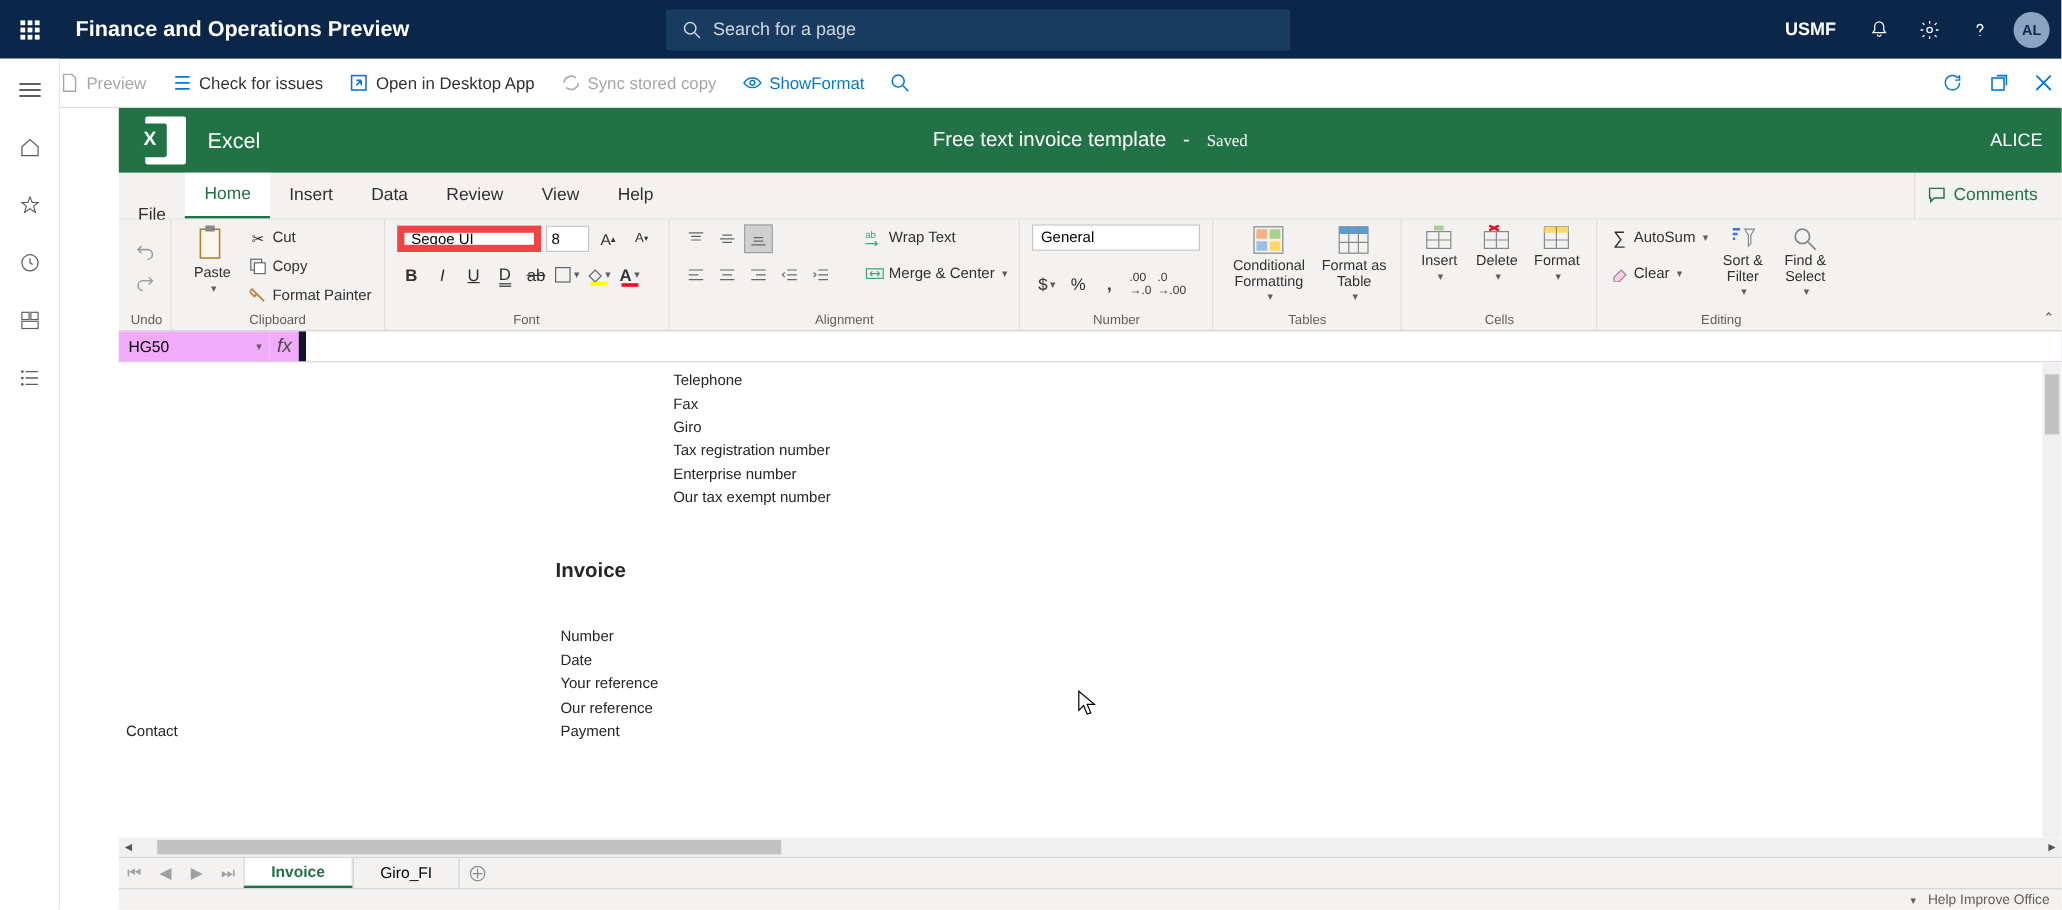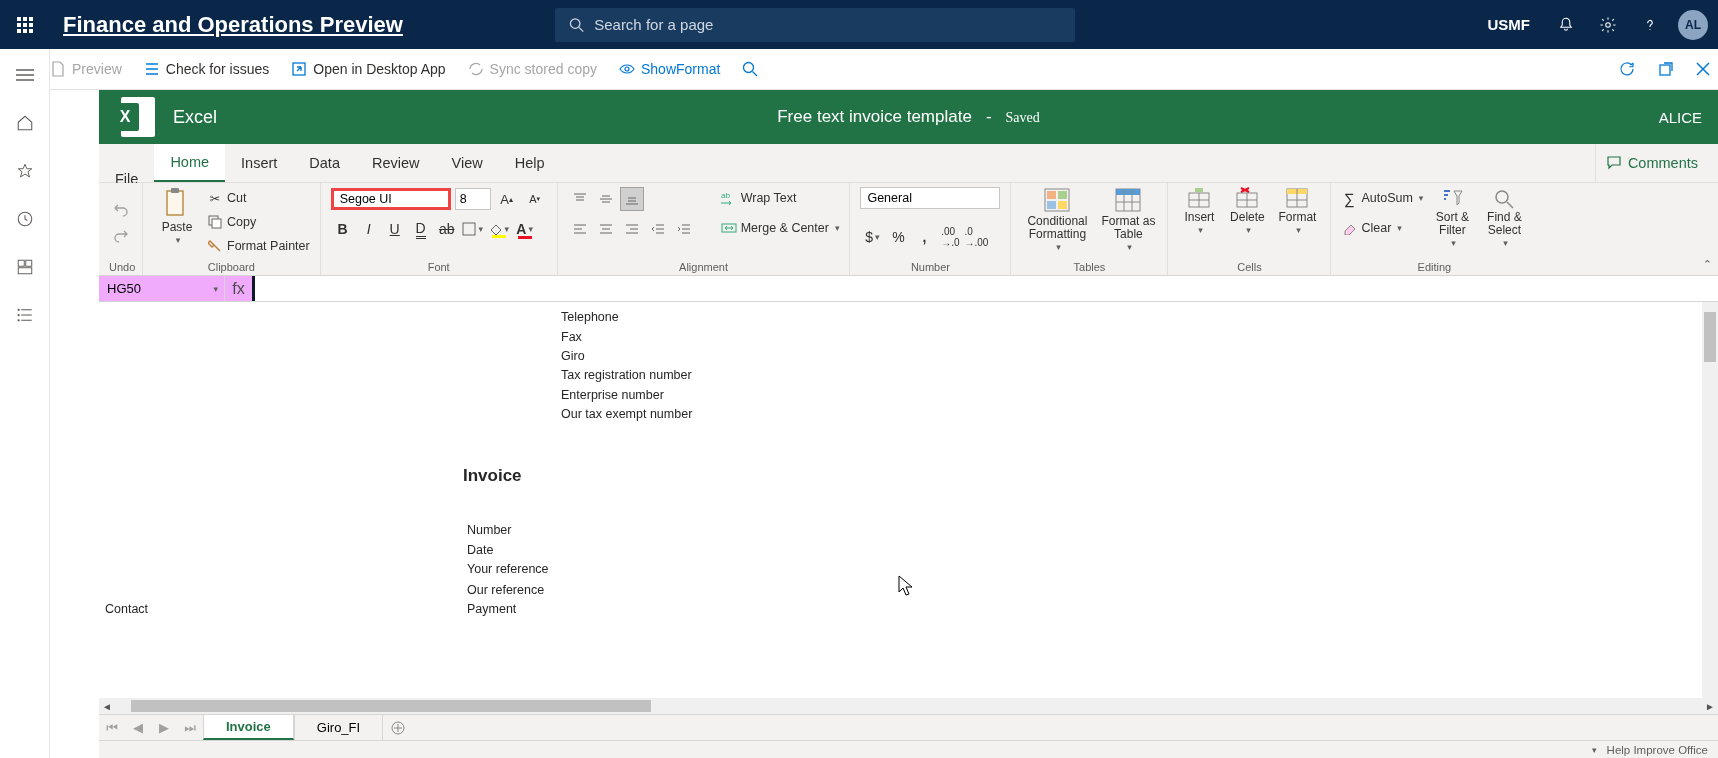--- a/index.html
+++ b/index.html
@@ -3,21 +3,21 @@
 <meta charset="utf-8">
 <style>
 * { margin: 0; padding: 0; box-sizing: border-box; font-family: "Segoe UI", Arial, sans-serif; }
 body { width: 1718px; height: 758px; overflow: hidden; background: #fff; }
 
 
 .d365-top { height: 49px; background: #0a2749; display: flex; align-items: center; color: #fff; }
 .d365-waffle { width: 49px; display: flex; align-items: center; justify-content: center; }
 .waffle-grid { display: grid; grid-template-columns: repeat(3,4px); grid-template-rows: repeat(3,4px); gap: 2px; }
 .waffle-grid span { width: 4px; height: 4px; background: #fff; }
-.d365-title { font-size: 22px; font-weight: 600; margin-left: 14px; text-decoration: underline; }
+.d365-title { font-size: 18px; font-weight: 600; margin-left: 14px; }
 .d365-search { margin-left: auto; margin-right: auto; width: 520px; height: 34px; background: #1a3b60; border-radius: 2px; display: flex; align-items: center; padding: 0 14px; position: absolute; left: 555px; }
 .d365-search input { background: transparent; border: none; color: #fff; font-size: 15px; outline: none; width: 100%; }
 .d365-search input::placeholder { color: #d0d7e0; }
 .d365-right { margin-left: auto; display: flex; align-items: center; gap: 2px; padding-right: 10px; }
 .d365-right .entity { font-size: 15px; font-weight: 600; padding: 0 14px; }
 .d365-icon-btn { width: 40px; height: 49px; display: flex; align-items: center; justify-content: center; cursor: pointer; }
 .avatar { width: 30px; height: 30px; border-radius: 50%; background: #8aa4c2; display: flex; align-items: center; justify-content: center; font-size: 12px; font-weight: 600; color: #0a2749; margin-left: 6px; }
 
 
 .d365-cmd { height: 41px; background: #fff; border-bottom: 1px solid #e0e0e0; display: flex; align-items: center; padding-left: 50px; gap: 22px; font-size: 14px; color: #323130; }
@@ -55,33 +55,33 @@
 
 
 .ribbon { height: 93px; background: #f3f2f1; border-bottom: 1px solid #d6d6d6; display: flex; font-size: 12px; color: #323130; position: relative; }
 .ribbon .group { border-right: 1px solid #e1dfdd; padding: 4px 10px 2px 10px; display: flex; flex-direction: column; justify-content: space-between; }
 .ribbon .group-label { text-align: center; font-size: 11px; color: #605e5c; padding-top: 2px; }
 .ribbon .controls { display: flex; align-items: flex-start; gap: 6px; flex: 1; }
 .ribbon .vstack { display: flex; flex-direction: column; gap: 2px; }
 .ribbon .big-btn { display: flex; flex-direction: column; align-items: center; justify-content: center; width: 48px; gap: 2px; cursor: pointer; font-size: 12px; text-align: center; line-height: 1.1; }
 .ribbon .small-row { display: flex; align-items: center; gap: 4px; height: 22px; cursor: pointer; font-size: 12.5px; }
 .ribbon .icon16 { width: 16px; height: 16px; display: inline-flex; align-items: center; justify-content: center; }
-.font-select { width: 120px; height: 22px; border: 3px solid #ef4444; background: #fff; font-size: 12.5px; padding: 0 18px 0 6px; appearance: none; position: relative; }
+.font-select { width: 120px; height: 22px; border: 6px solid #ef4444; background: #fff; font-size: 12.5px; padding: 0 18px 0 6px; appearance: none; position: relative; }
 .size-select { width: 36px; height: 22px; border: 1px solid #c8c6c4; background: #fff; font-size: 12.5px; padding: 0 4px; }
 .btn-sq { width: 24px; height: 24px; display: inline-flex; align-items: center; justify-content: center; cursor: pointer; font-size: 14px; }
 .btn-sq.toggled { background: #d0d0d0; border: 1px solid #a0a0a0; }
 .num-format { width: 140px; height: 22px; border: 1px solid #c8c6c4; background: #fff; font-size: 12.5px; padding: 0 6px; }
 .caret { font-size: 9px; color: #605e5c; margin-left: 2px; }
 .ribbon-collapse { position: absolute; right: 6px; bottom: 4px; font-size: 11px; color: #605e5c; cursor: pointer; }
 
 
 .formula-row { height: 26px; border-bottom: 1px solid #d6d6d6; background: #f0abfc; display: flex; align-items: stretch; }
 .name-box { width: 126px; border-right: 1px solid #d6d6d6; display: flex; align-items: center; padding: 0 8px; font-size: 13px; position: relative; }
 .name-box .caret { position: absolute; right: 6px; }
-.fx { width: 30px; display: flex; align-items: center; justify-content: center; border-right: 3px solid #0f172a; color: #4a4a4a; }
+.fx { width: 30px; display: flex; align-items: center; justify-content: center; border-right: 6px solid #0f172a; font-style: italic; color: #4a4a4a; }
 .formula-input { flex: 1; border: none; outline: none; padding: 0 8px; font-size: 13px; }
 
 
 .sheet-area { position: absolute; left: 0; right: 0; top: 212px; bottom: 60px; background: #fff; overflow: hidden; }
 .sheet-content { position: absolute; left: 6px; top: 2px; font-size: 12.5px; color: #262626; }
 .sheet-content .lbl { position: absolute; white-space: nowrap; }
 .invoice-hdr { font-weight: 700; font-size: 17px; }
 
 
 .vscroll { position: absolute; right: 0; top: 0; bottom: 0; width: 16px; background: #f0f0f0; }

